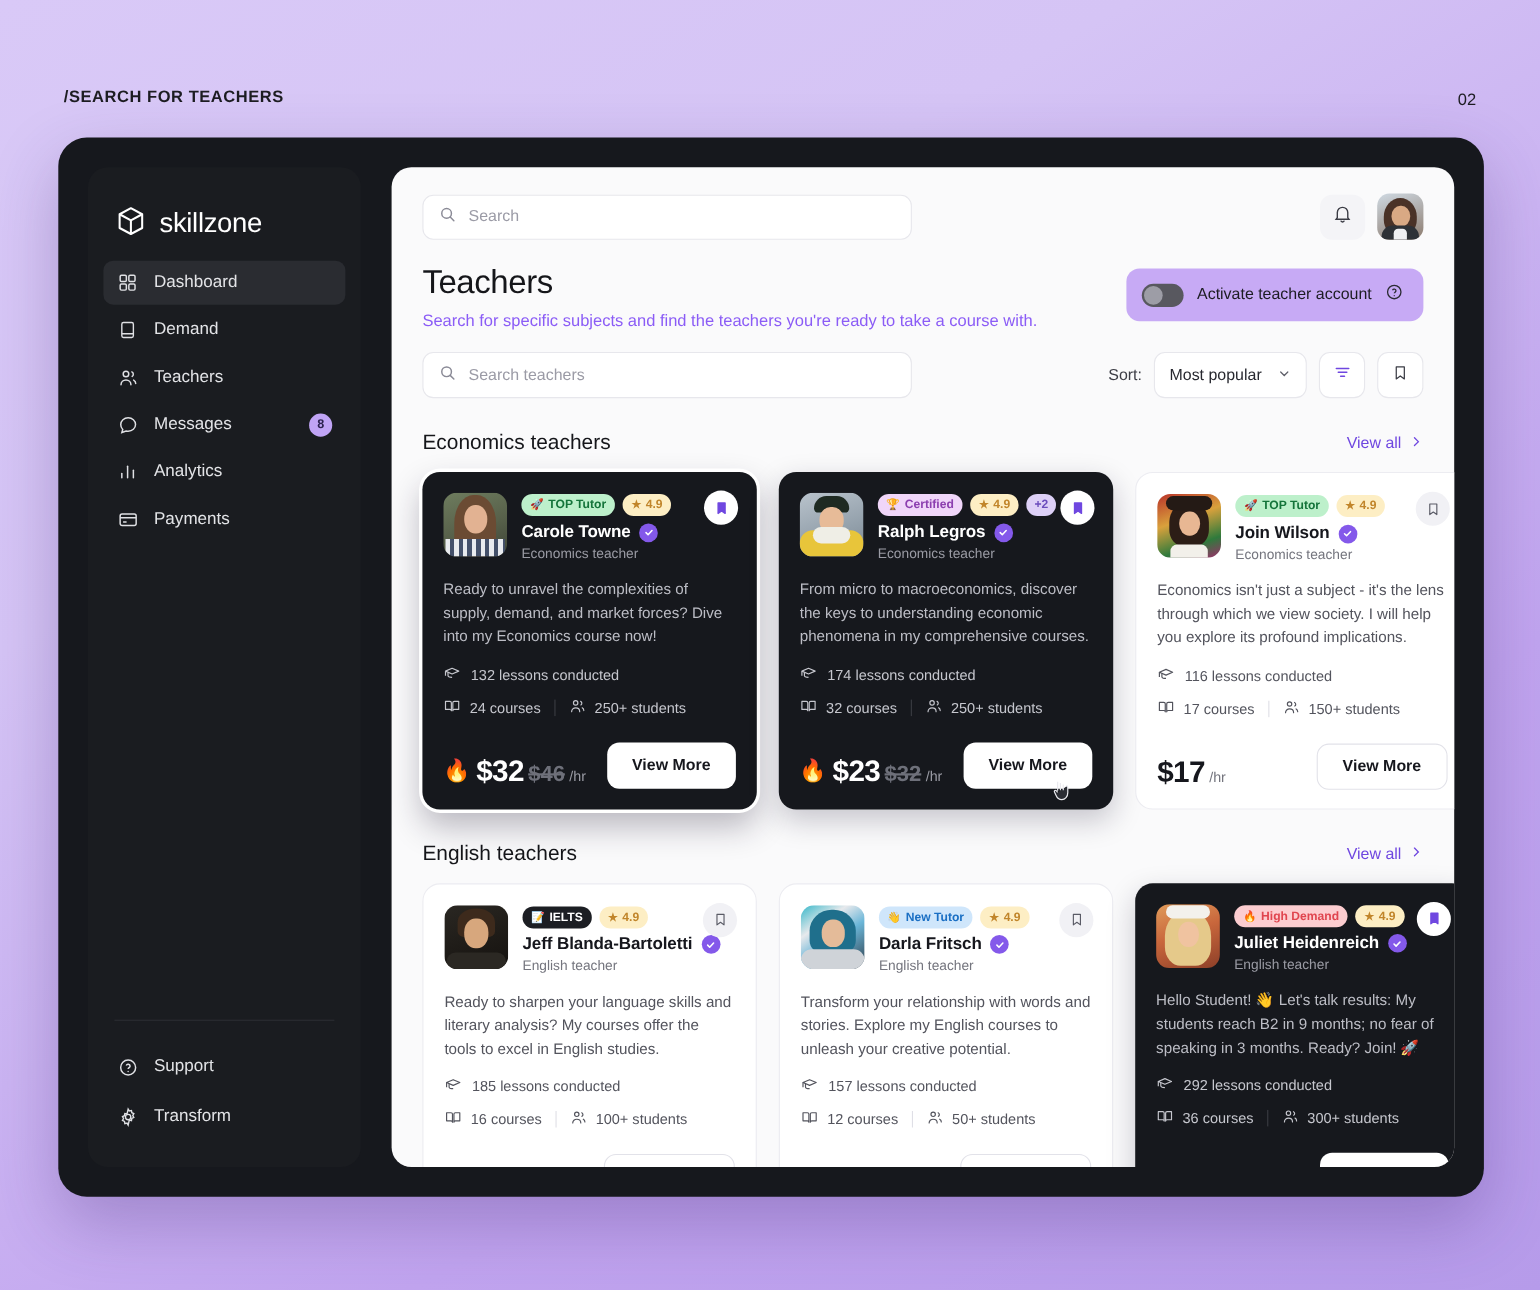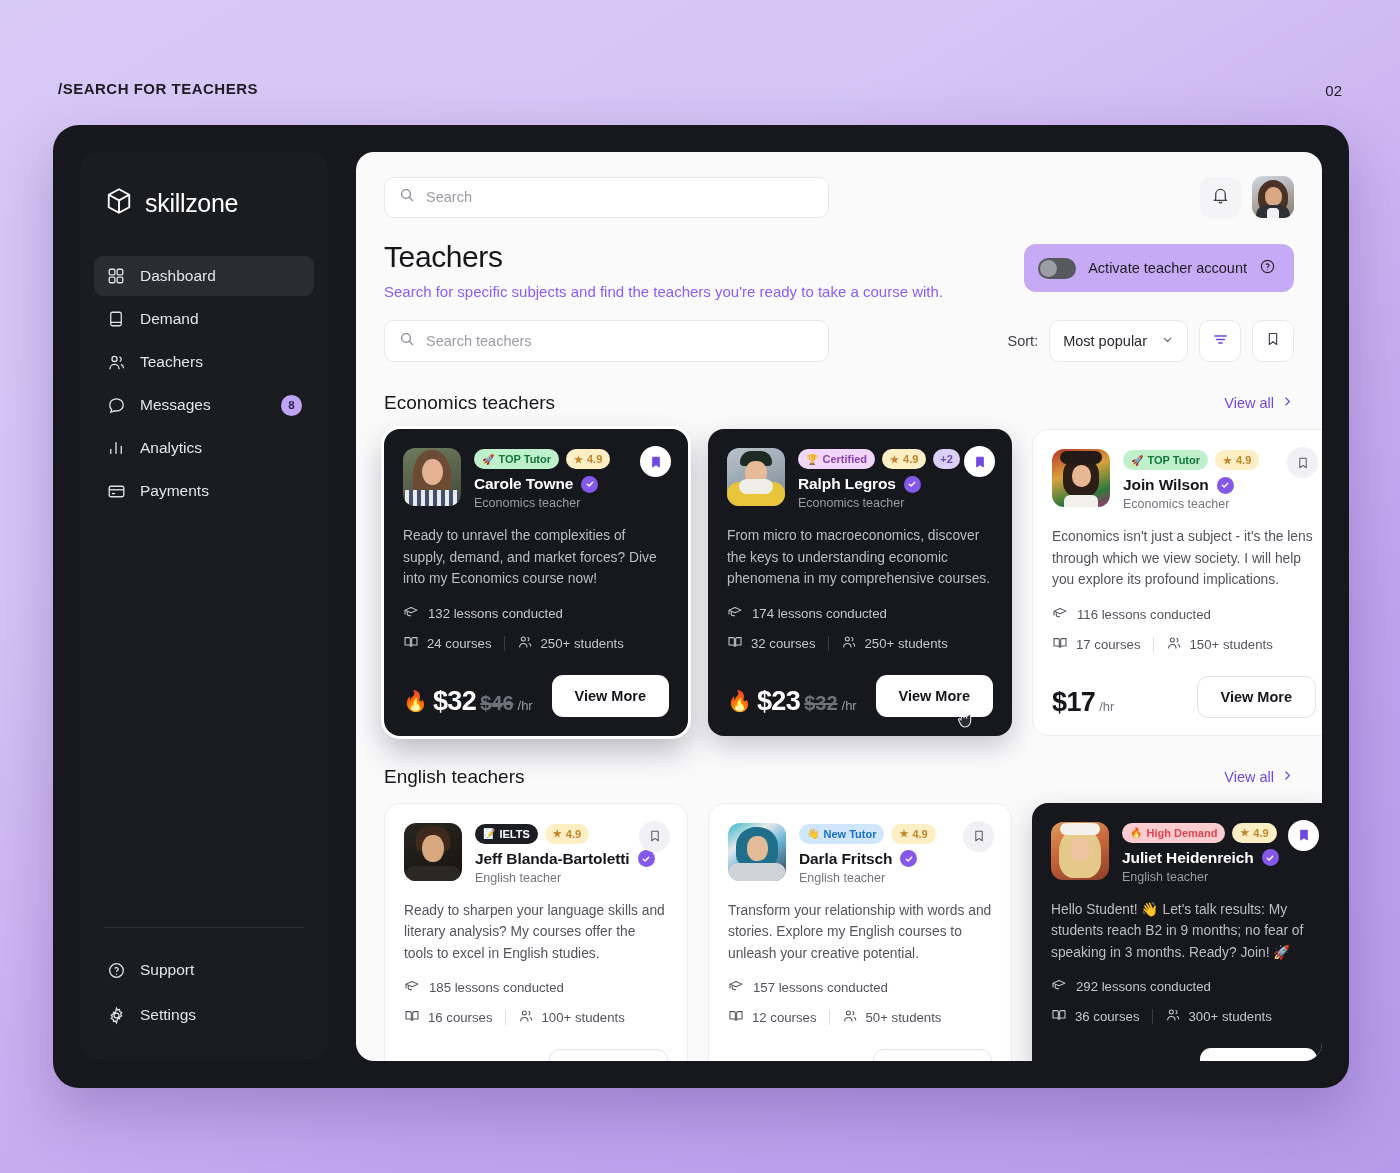--- a/index.html
+++ b/index.html
@@ -36,21 +36,21 @@
   
   .sidebar {
     width: 248px; flex: 0 0 248px;
     background: #1a1c20;
     border-radius: 18px;
     display: flex; flex-direction: column;
     padding: 22px 0 26px 0;
   }
   .brand { display: flex; align-items: center; gap: 11px; padding: 12px 24px 0 24px; }
   .brand-name { color: #fff; font-size: 25px; letter-spacing: -.3px; font-weight: 400; }
-  .nav { margin-top: 36px; padding: 0 14px; display: flex; flex-direction: column; gap: 3px; }
+  .nav { margin-top: 16px; padding: 0 14px; display: flex; flex-direction: column; gap: 3px; }
   .nav-item {
     display: flex; align-items: center; gap: 14px;
     height: 40px; padding: 0 12px; border-radius: 9px;
     color: #e3e4e7; font-size: 15.5px; cursor: pointer;
     position: relative;
   }
   .nav-item.active { background: #2a2c31; }
   .nav-icon { width: 20px; height: 20px; display: flex; align-items: center; justify-content: center; color: #dfe0e4; flex: 0 0 20px; }
   .nav-label { flex: 1; }
   .nav-badge {
@@ -350,21 +350,21 @@
         </span>
         <span class="nav-label">Support</span>
       </div>
       <div class="nav-item">
         <span class="nav-icon">
           <svg width="19" height="19" viewBox="0 0 24 24" fill="none" stroke="currentColor" stroke-width="1.6">
               <circle cx="12" cy="12" r="3.1"></circle>
               <path d="M12 2.8l1.3 2.2 2.5-.5.4 2.5 2.3 1.1-1.2 2.2 1.2 2.2-2.3 1.1-.4 2.5-2.5-.5L12 21.2l-1.3-2.2-2.5.5-.4-2.5-2.3-1.1 1.2-2.2-1.2-2.2 2.3-1.1.4-2.5 2.5.5z"></path>
             </svg>
         </span>
-        <span class="nav-label">Settings</span>
+        <span class="nav-label">Transform</span>
       </div>
     </div>
   </aside>
 
   <main class="content">
 
     <div class="topbar">
       <div class="search-box">
         <span>
           <svg width="16" height="16" viewBox="0 0 24 24" fill="none" stroke="#8a8a96" stroke-width="2" stroke-linecap="round">

